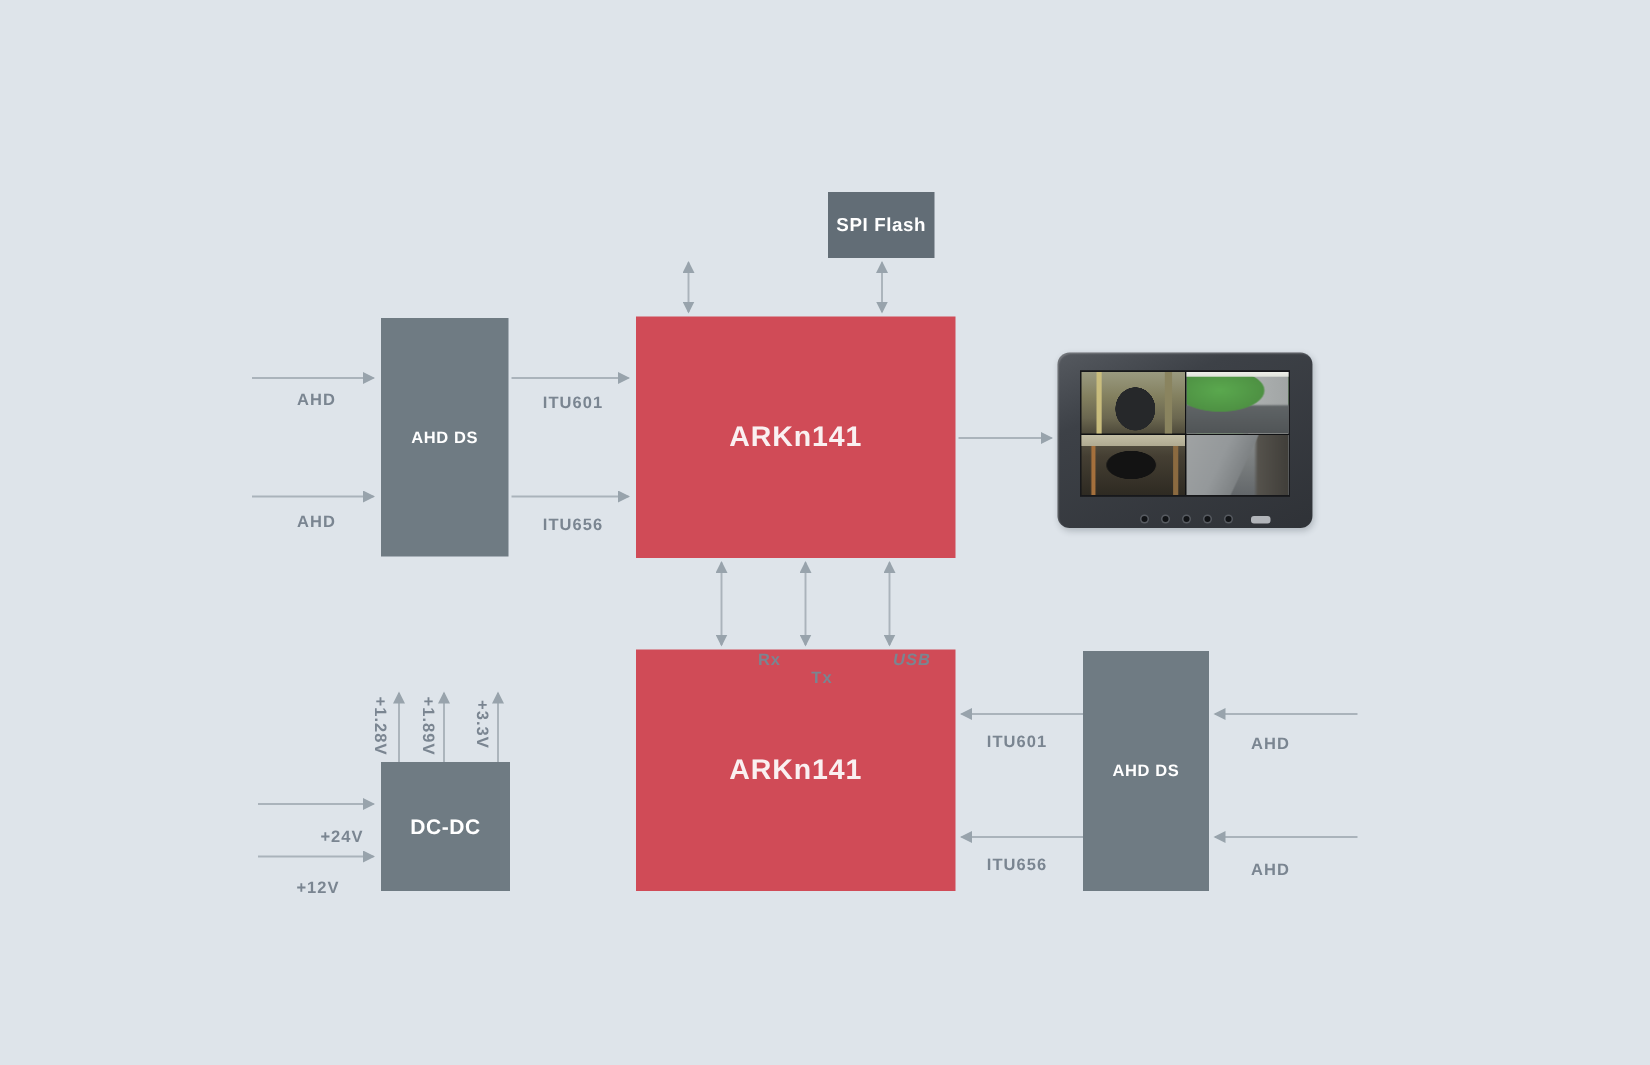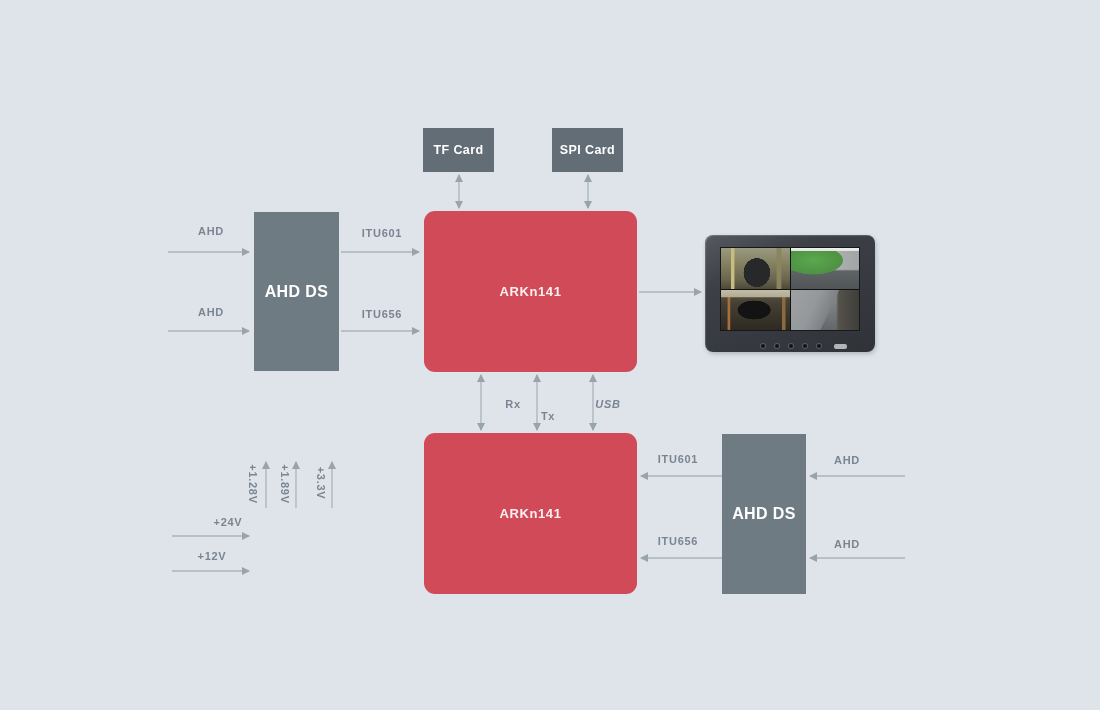--- a/index.html
+++ b/index.html
@@ -14,27 +14,28 @@
     overflow:hidden;
   }
   .arrow-layer{position:absolute;left:0;top:0;width:1100px;height:710px;}
   .block{
     position:absolute;
     display:flex;align-items:center;justify-content:center;
     color:#ffffff;font-weight:700;letter-spacing:.4px;
     text-align:center;
   }
   .blk-storage{background:#626d76;font-size:12.5px;}
-  .blk-gray{background:#6f7b83;font-size:16px;}
-  .blk-red{background:#d04b57;font-size:13px;letter-spacing:.6px;color:#faf0f1;border-radius:11px;}
+  .blk-gray{background:#6f7b83;font-size:11px;}
+  .blk-red{background:#d04b57;font-size:19px;letter-spacing:.6px;color:#faf0f1;}
   .lbl{
     position:absolute;
     color:#7a8591;font-size:11px;font-weight:700;letter-spacing:.7px;
     white-space:nowrap;
     transform:translate(-50%,-50%);
+    margin-top:36px;
   }
   .lbl-v{
     position:absolute;
     color:#7a8591;font-size:11px;font-weight:700;letter-spacing:.7px;
     white-space:nowrap;
     transform:translate(-50%,-50%) rotate(90deg);
   }
   
   .monitor{
     position:absolute;left:705px;top:235px;width:170px;height:117px;
@@ -135,32 +136,32 @@
 
       <line x1="172" y1="536" x2="249" y2="536" marker-end="url(#mEnd)"></line>
       <line x1="172" y1="571" x2="249" y2="571" marker-end="url(#mEnd)"></line>
 
       <line x1="266" y1="508" x2="266" y2="462" marker-end="url(#mEnd)"></line>
       <line x1="296" y1="508" x2="296" y2="462" marker-end="url(#mEnd)"></line>
       <line x1="332" y1="508" x2="332" y2="462" marker-end="url(#mEnd)"></line>
     </g>
   </svg>
 
-  <div class="block blk-storage" style="left:423px;top:128px;width:71px;height:44px;">TF Card</div>
 
-  <div class="block blk-storage" style="left:552px;top:128px;width:71px;height:44px;">SPI Card</div>
+  <div class="block blk-storage" style="left:552px;top:128px;width:71px;height:44px;">SPI Flash</div>
 
   <div class="block blk-gray" style="left:254px;top:212px;width:85px;height:159px;">AHD DS</div>
 
   <div class="block blk-red" style="left:424px;top:211px;width:213px;height:161px;">ARKn141</div>
 
   <div class="block blk-red" style="left:424px;top:433px;width:213px;height:161px;">ARKn141</div>
 
   <div class="block blk-gray" style="left:722px;top:434px;width:84px;height:160px;">AHD DS</div>
 
+  <div class="block blk-gray" style="left:254px;top:508px;width:86px;height:86px;font-size:14px;">DC-DC</div>
 
   <span class="lbl" style="left:211px;top:231px;">AHD</span>
   <span class="lbl" style="left:382px;top:233px;">ITU601</span>
   <span class="lbl" style="left:211px;top:312px;">AHD</span>
   <span class="lbl" style="left:382px;top:314px;">ITU656</span>
 
   <span class="lbl" style="left:513px;top:404px;">Rx</span>
   <span class="lbl" style="left:548px;top:416px;">Tx</span>
   <span class="lbl" style="left:608px;top:404px;font-style:italic;">USB</span>
 

